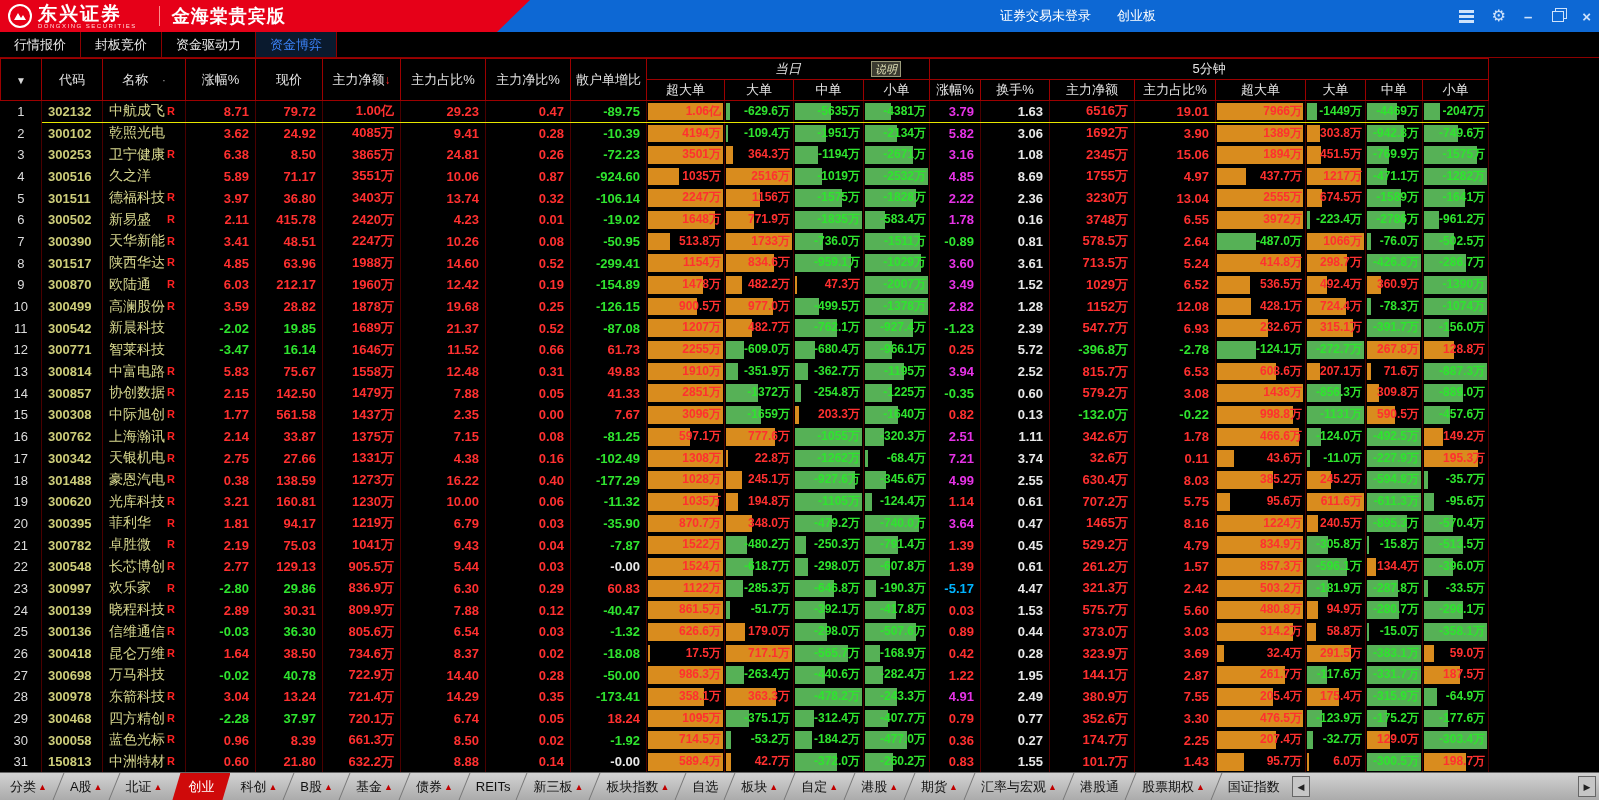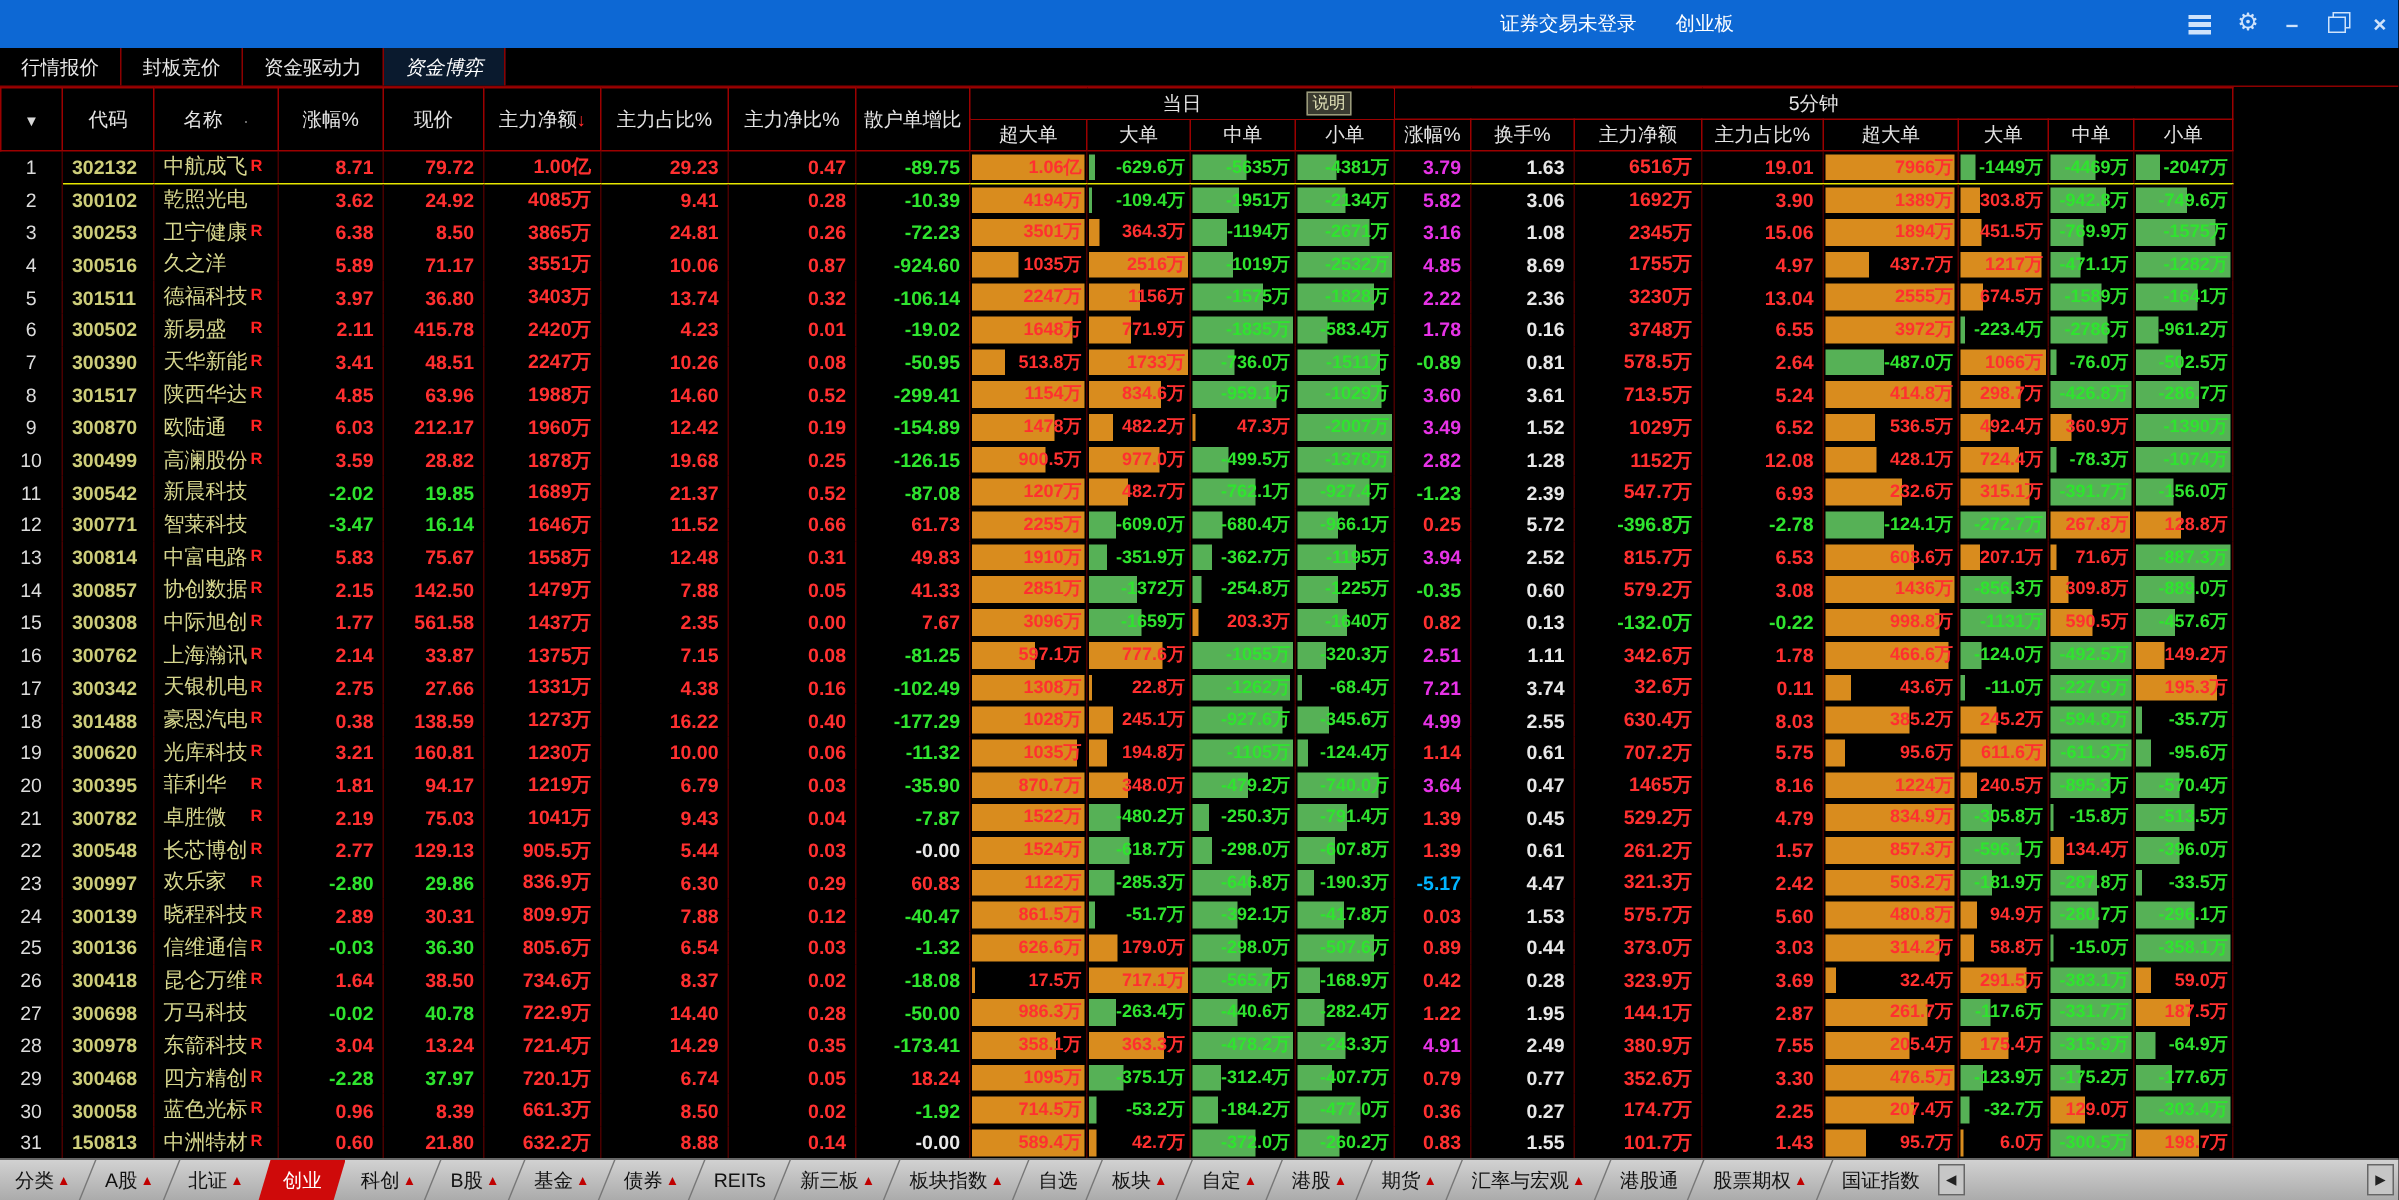--- a/index.html
+++ b/index.html
@@ -24,21 +24,21 @@
   .wicons{position:absolute;right:8px;top:0;height:32px;display:flex;align-items:center;gap:18px;color:#cfe3fb;}
   .icon-grid{width:15px;height:13px;background:
      linear-gradient(#cfe3fb 0 3px,transparent 3px 5px,#cfe3fb 5px 8px,transparent 8px 10px,#cfe3fb 10px 13px);}
   .icon-gear{font-size:16px;line-height:16px;}
   .icon-min{font-size:15px;font-weight:bold;}
   .icon-rest{width:10px;height:9px;border:1px solid #cfe3fb;box-shadow:3px -3px 0 -1px #0d68d4,3px -3px 0 0 #cfe3fb;margin-left:2px;}
   .icon-close{font-size:15px;font-weight:bold;}
   
   .toolbar{height:25px;background:#000;border-bottom:1px solid #8c0000;display:flex;align-items:stretch;position:relative;}
   .tbitem{color:#e8e8e8;font-size:13px;padding:0 14px;display:flex;align-items:center;border-right:1px solid #8c0000;cursor:pointer;}
-  .tbitem.tbact{color:#ffffff;background:#0a1a2e;font-style:italic;}
+  .tbitem.tbact{color:#3b82f6;background:#0a1a2e;}
   .tbright{position:absolute;right:0;top:0;bottom:0;display:flex;}
   .tbright .tbitem{border-right:none;border-left:1px solid #8c0000;}
   
   table{border-collapse:collapse;table-layout:fixed;width:1599px;}
   th{background:#000;color:#e4e4e4;font-size:13px;font-weight:normal;border:1px solid #9c0000;
      height:20px;padding:0;white-space:nowrap;overflow:hidden;}
   th.noborder{border:none;}
   td{height:21.7px;padding:0 6px;font-size:13px;font-weight:bold;white-space:nowrap;overflow:hidden;
      border-right:1px solid #4a0000;box-sizing:border-box;}
   td.lastfill{border-right:none;}
@@ -53,21 +53,21 @@
   .up{color:#ff3030;}
   .dn{color:#2fe42f;}
   .wh{color:#e8e8e8;}
   .mg{color:#e633e6;}
   .cy{color:#00b4ff;}
   .barcell{position:relative;padding:0;}
   .bar{position:absolute;left:1px;top:2px;bottom:2px;}
   .bt{position:absolute;right:3px;top:0;line-height:21.7px;font-size:12px;font-weight:bold;}
   .selrow td{border-bottom:1px solid #e6e600;}
   .selrow td:first-child,.selrow td.lastfill{border-bottom:1px solid transparent;}
-  .grouphead{position:relative;}
+  .grouphead{position:relative;font-style:italic;}
   .notebtn{position:absolute;right:28px;top:2px;border:1px solid #9a9a7a;background:#3a3a30;color:#e2e2b8;
      font-size:11px;padding:0 3px;line-height:14px;cursor:pointer;}
   .sortarrow{color:#ff2a2a;font-size:12px;}
   .namedot{color:#bbb;font-size:10px;margin-left:14px;}
   .filtertri{color:#d8d8d8;font-size:10px;}
   
   .tabbar{position:absolute;left:0;right:0;bottom:0;height:27px;background:linear-gradient(#d2d2d2,#ababab);
      display:flex;align-items:stretch;overflow:hidden;border-top:1px solid #666;}
   .tab{display:flex;align-items:center;padding:0 10px;font-size:13px;color:#111;position:relative;cursor:pointer;white-space:nowrap;}
   .tab .tarr{color:#c00000;font-size:9px;margin-left:2px;}
@@ -75,20 +75,33 @@
   .tabsep{width:1px;background:#777;transform:skewX(-22deg);margin:0 1px;}
   .tscroll{width:16px;margin:3px 2px;border:1px solid #666;background:#c6c6c6;color:#222;font-size:9px;
      display:flex;align-items:center;justify-content:center;cursor:pointer;}
   .tscroll.rightmost{position:absolute;right:1px;top:0;height:19px;}
   .tabspacer{flex:1;}
 </style>
 </head>
 <body>
 
 <div class="titlebar">
+  <div class="brand">
+    <span class="logo">
+      <svg width="14" height="10" viewBox="0 0 14 10">
+          <path d="M1 9 L5 2 L8 7 L10 4 L13 9 Z" fill="#fff"></path>
+        </svg>
+    </span>
+    <span class="brandname">
+      <div class="cn">东兴证券</div>
+      <div class="en">DONGXING SECURITIES</div>
+    </span>
+    <span class="branddiv"></span>
+    <span class="edition">金海棠贵宾版</span>
+  </div>
   <div class="tstatus" id="tstatus">
       <span>证券交易未登录</span>
       <span>创业板</span>
     </div>
   <div class="wicons">
     <span class="icon-grid"></span>
     <span class="icon-gear">⚙</span>
     <span class="icon-min">–</span>
     <span class="icon-rest"></span>
     <span class="icon-close">×</span>

